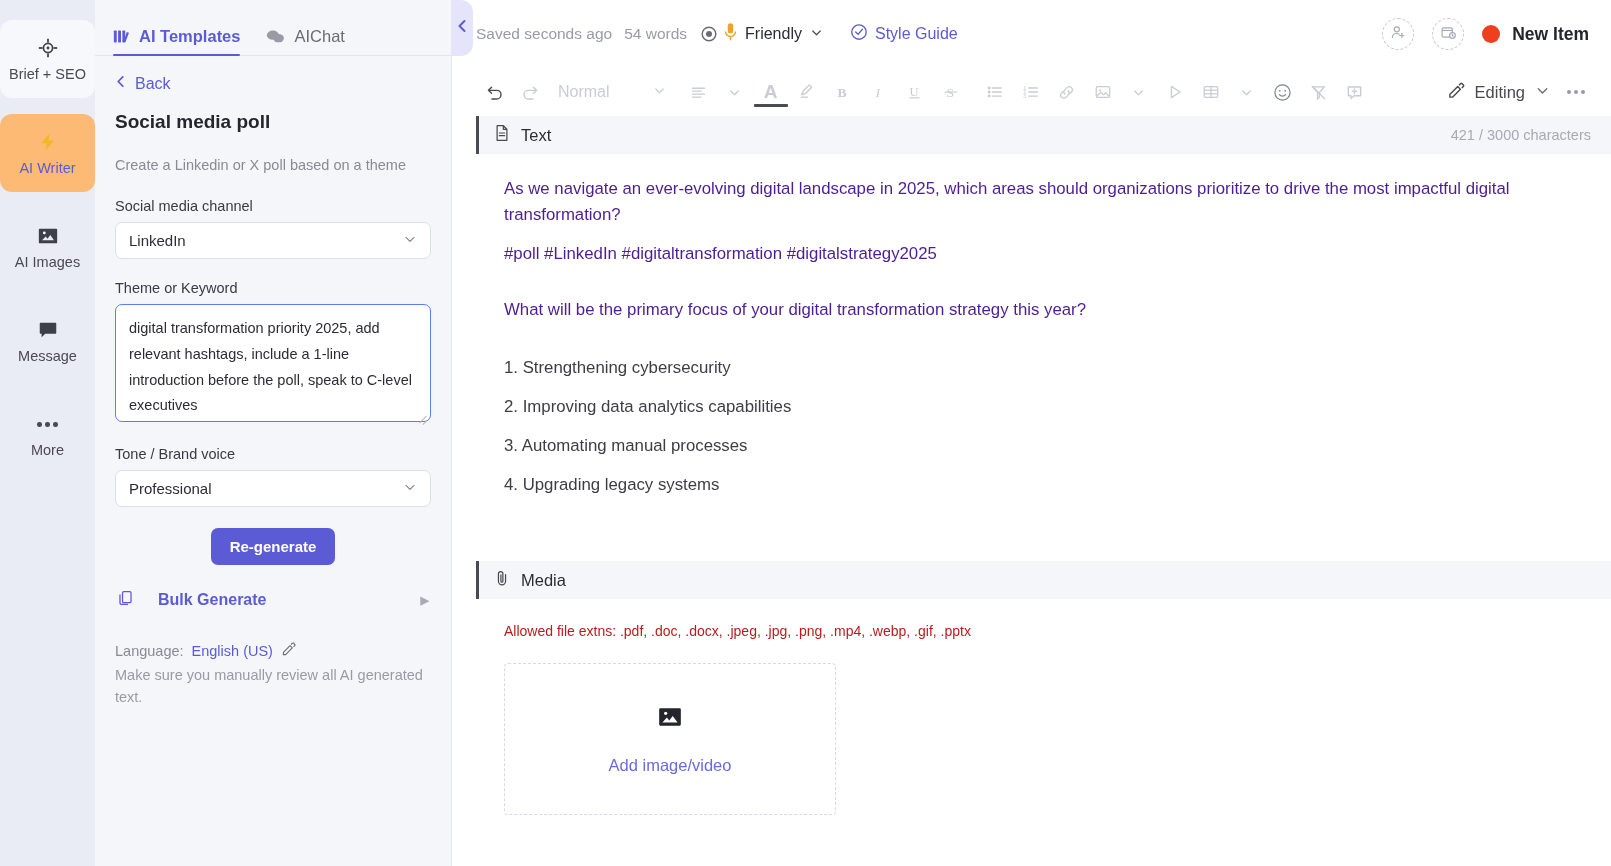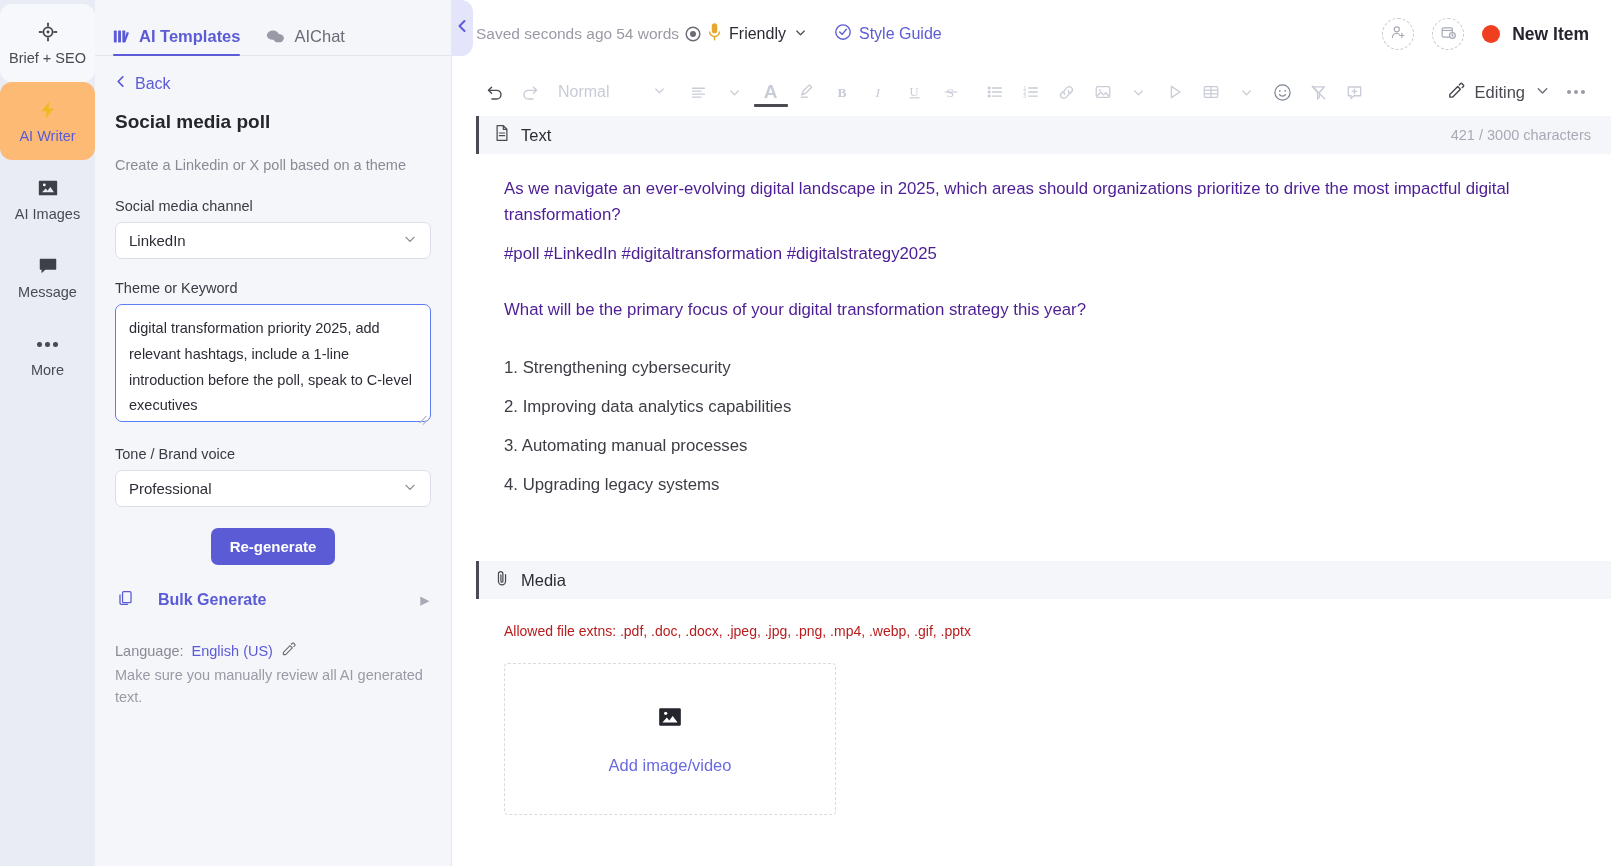--- a/index.html
+++ b/index.html
@@ -17,20 +17,21 @@
     background: #e9ecf5;
     display: flex; flex-direction: column;
     padding-top: 4px;
   }
   .rail-item {
     height: 78px;
     display: flex; flex-direction: column;
     align-items: center; justify-content: center;
     gap: 7px; cursor: pointer;
     color: #4a4a52;
+    margin-top: 16px;
   }
   .rail-item.active { background: #fdba74; border-radius: 12px; }
   .rail-item.pale { background: #f7f8fc; border-radius: 12px; }
   .rail-label { font-size: 14.5px; line-height: 1; }
   .rail-item.active .rail-label { color: #5b5bd6; }
   .rail-ico { height: 24px; display: flex; align-items: center; justify-content: center; }
   .rail-ico svg { display: block; }
   .dots { display: flex; gap: 3.5px; align-items: center; }
   .dots i { width: 4.5px; height: 4.5px; border-radius: 50%; background: #4a4a52; display: block; }
 
@@ -115,21 +116,21 @@
     display: flex; align-items: center; justify-content: center; cursor: pointer;
     z-index: 5;
   }
 
   
   .main { flex: 1 1 auto; height: 866px; background: #fff; display: flex; flex-direction: column; }
   .top-bar {
     height: 68px; display: flex; align-items: center;
     padding: 0 22px 0 24px; gap: 0;
   }
-  .meta { display: flex; align-items: center; gap: 4px; }
+  .meta { display: flex; align-items: center; gap: 12px; }
   .meta-txt { font-size: 15.5px; color: #9a9aa6; }
   .eye-btn { cursor: pointer; display: flex; align-items: center; }
   .tone-pill {
     display: flex; align-items: center; gap: 7px; cursor: pointer;
     font-size: 16px; color: #2c2c36; margin-left: 4px;
   }
   .style-guide {
     display: flex; align-items: center; gap: 7px; cursor: pointer;
     font-size: 16px; color: #5b5bd6; margin-left: 26px;
   }

